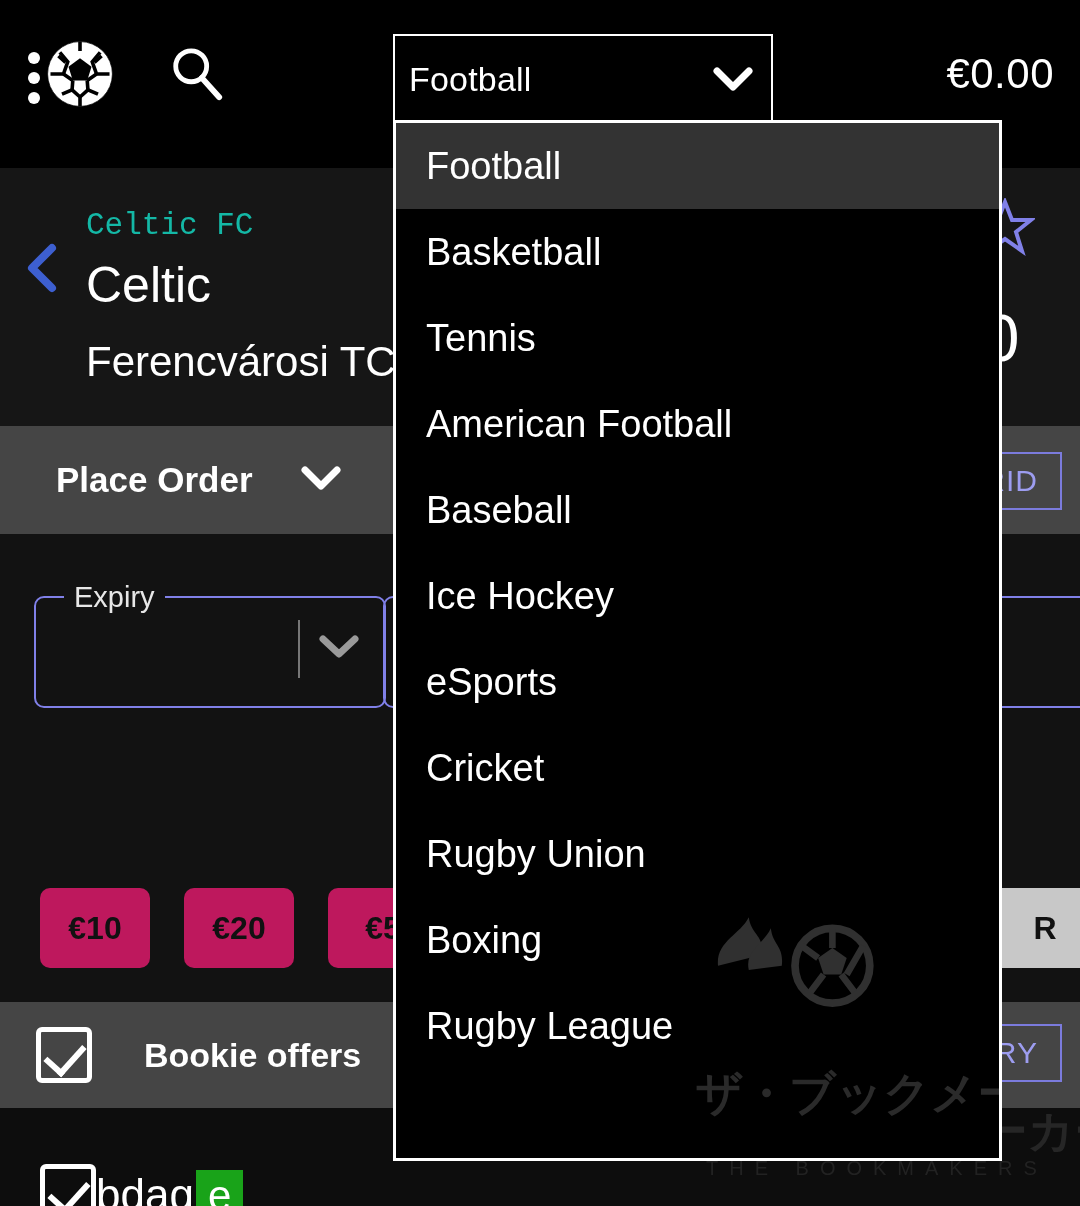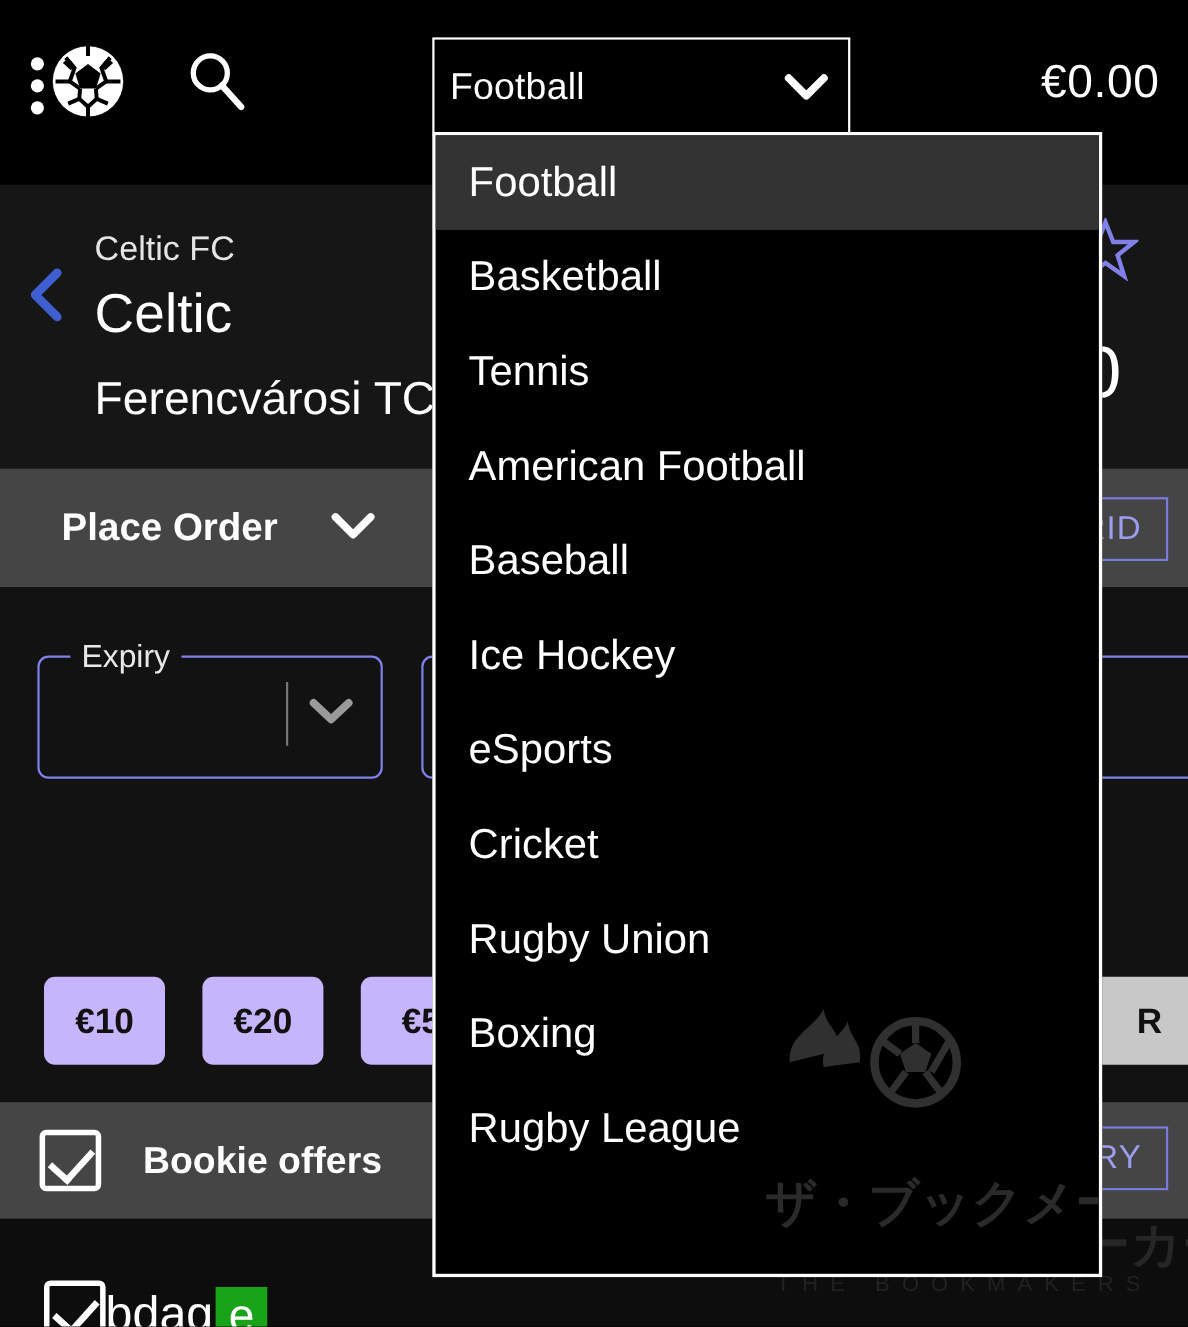--- a/index.html
+++ b/index.html
@@ -42,21 +42,21 @@
   }
 
   
   .event-panel {
     position: absolute; left: 0; top: 168px; width: 1080px; height: 258px;
     background: #161616;
   }
   .back-chevron { position: absolute; left: 24px; top: 74px; width: 40px; height: 52px; }
   .event-sub {
     position: absolute; left: 86px; top: 40px;
-    color: #e5e5e5; font-size: 31px;
+    color: #14b8a6; font-size: 31px; font-family: Liberation Mono, monospace;
   }
   .event-home {
     position: absolute; left: 86px; top: 88px;
     color: #fff; font-size: 50px;
   }
   .event-away {
     position: absolute; left: 86px; top: 170px;
     color: #fff; font-size: 42px; white-space: nowrap;
   }
   .star-icon { position: absolute; left: 975px; top: 30px; width: 60px; height: 58px; }
@@ -98,27 +98,27 @@
   }
   .outlined-field .value {
     position: absolute; left: 30px; top: 28px;
     color: #e2e2e2; font-size: 42px;
   }
   .outlined-field .divider {
     position: absolute; right: 84px; top: 22px; width: 2px; height: 58px; background: #777;
   }
   .outlined-field .fchev { position: absolute; right: 24px; top: 36px; }
 
-  #expiry-field { left: 34px; top: 62px; width: 314px; height: 112px; }
+  #expiry-field { left: 34px; top: 62px; width: 352px; height: 112px; }
   #second-field { left: 383px; top: 62px; width: 314px; height: 112px; }
   #third-field  { left: 880px; top: 62px; width: 314px; height: 112px; }
 
   .stake-btn {
     position: absolute; top: 354px; height: 80px;
-    background: #c4b5fd; border-radius: 10px;
+    background: #be185d; border-radius: 10px;
     color: #111; font-size: 32px; font-weight: bold;
     display: flex; align-items: center; justify-content: center; text-align: right;
   }
 
   .clear-btn {
     position: absolute; top: 354px; left: 968px; width: 154px; height: 80px;
     background: #c8c8c8; border-radius: 10px;
     color: #111; font-size: 32px; font-weight: bold;
     display: flex; align-items: center; justify-content: center;
   }
@@ -132,21 +132,21 @@
     width: 56px; height: 56px; border: 5px solid #fff; border-radius: 6px;
     position: relative; flex: none;
   }
   .cbox::after {
     content: ""; position: absolute; left: 12px; top: 4px;
     width: 18px; height: 32px;
     border-right: 6px solid #fff; border-bottom: 6px solid #fff;
     transform: rotate(42deg);
   }
   .offers-bar .cbox { margin-left: 36px; }
-  .offers-bar .label { margin-left: 38px; color: #fff; font-size: 34px; font-weight: bold; }
+  .offers-bar .label { margin-left: 52px; color: #fff; font-size: 34px; font-weight: bold; }
   .history-btn {
     position: absolute; right: 18px; top: 22px;
     border: 2px solid #7b7bdd; color: #9d9df0;
     font-size: 30px; letter-spacing: 1px; padding: 10px 22px;
   }
 
   
   .bookie-row { position: absolute; left: 0; top: 1108px; width: 1080px; height: 98px; background: #0d0d0d; text-decoration: underline; }
   .bookie-row .cbox { position: absolute; left: 40px; top: 56px; }
   .bookie-name {

